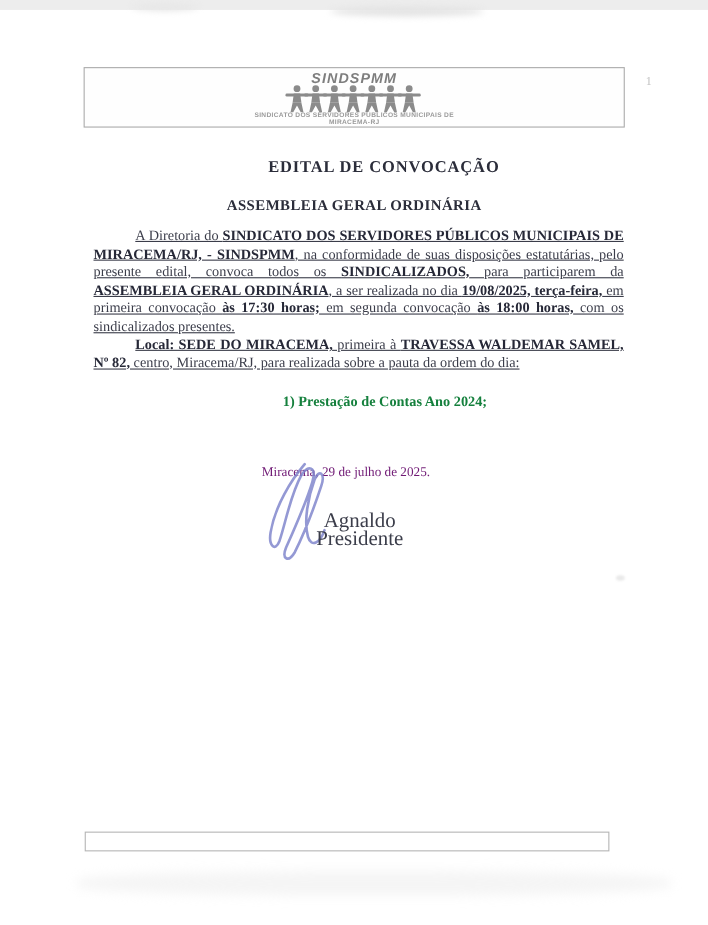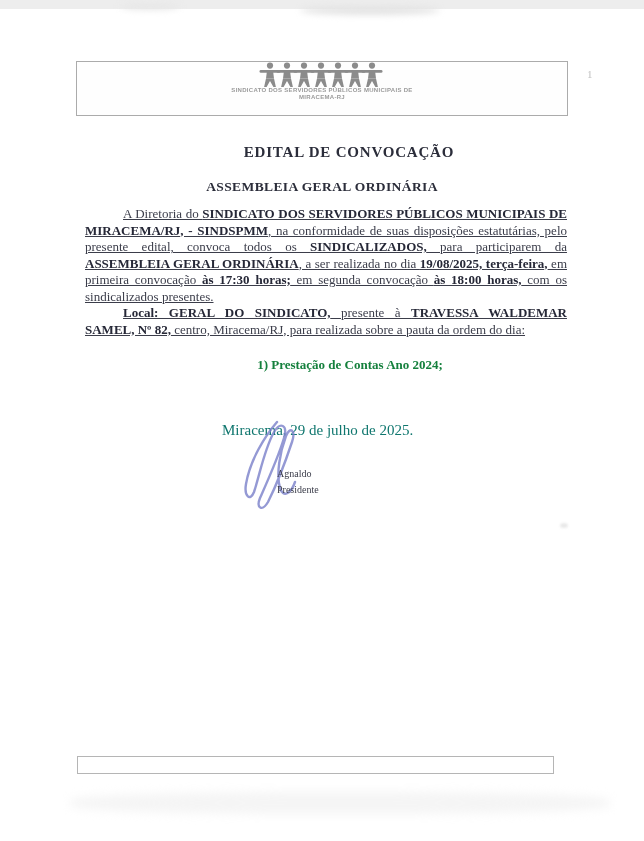--- a/index.html
+++ b/index.html
@@ -85,48 +85,49 @@
   .b{font-weight:bold;color:#262837;}
   
   .agenda{
     position:absolute;left:205px;top:356px;width:290px;
     text-align:center;
     font-size:13px;font-weight:bold;line-height:17px;
     color:#15803d;
   }
   
   .dateline{
-    position:absolute;left:222px;top:422px;
-    font-size:15px;color:#0f766e;
+    position:absolute;left:238px;top:422px;
+    font-size:12px;color:#701a75;
   }
   .signature-svg{position:absolute;left:231px;top:414px;}
   .sig-block{
     position:absolute;left:277px;top:466px;width:100px;
-    text-align:left;
-    font-size:10px;line-height:16px;color:#3b3d4a;
+    text-align:center;
+    font-size:19px;line-height:16px;color:#3b3d4a;
   }
   
   .footer-box{
     position:absolute;left:77px;top:756px;width:475px;height:16px;
     border:1px solid #b5b5b5;background:#fff;
   }
   .speck{position:absolute;background:#e9e9e9;border-radius:50%;filter:blur(1px);}
 </style>
 </head>
 <body>
 
 <div class="scan">
 
   <div class="top-strip"></div>
   <div class="top-smudge"></div>
   <div class="top-smudge2"></div>
   <div class="bottom-band"></div>
   <div class="speck" style="left:560px;top:523px;width:8px;height:5px;"></div>
 
   <div class="letterhead">
+    <div class="acronym">SINDSPMM</div>
     <svg class="dolls" width="126" height="27" viewBox="0 0 126 27" aria-hidden="true">
       <defs>
         <g id="doll" fill="#8b8b8b">
           <circle cx="9" cy="3.6" r="3.1"></circle>
           <rect x="-1.5" y="8.1" width="21" height="2.7" rx="1.3"></rect>
           <path d="M6.1,7.9 L11.9,7.9 L13,16.4 L5,16.4 Z"></path>
           <path d="M5,16.4 L3.1,25 L5.6,25 L9,18.9 L12.4,25 L14.9,25 L13,16.4 Z"></path>
         </g>
       </defs>
       <use href="#doll" x="2" y="1"></use>
@@ -143,21 +144,21 @@
     </div>
   </div>
 
   <div class="page-mark">1</div>
 
   <h1 class="doc-title">EDITAL DE CONVOCAÇÃO</h1>
   <h2 class="doc-subtitle">ASSEMBLEIA GERAL ORDINÁRIA</h2>
 
   <div class="body-text">
     <p><span>A Diretoria do </span><span class="b">SINDICATO DOS SERVIDORES PÚBLICOS MUNICIPAIS DE MIRACEMA/RJ, - SINDSPMM</span><span>, na conformidade de suas disposições estatutárias, pelo presente edital, convoca todos os </span><span class="b">SINDICALIZADOS,</span><span> para participarem da </span><span class="b">ASSEMBLEIA GERAL ORDINÁRIA</span><span>, a ser realizada no dia </span><span class="b">19/08/2025, terça-feira,</span><span> em primeira convocação </span><span class="b">às 17:30 horas;</span><span> em segunda convocação </span><span class="b">às 18:00 horas,</span><span> com os sindicalizados presentes.</span></p>
-    <p><span class="b">Local: GERAL DO SINDICATO,</span><span> presente à </span><span class="b">TRAVESSA WALDEMAR SAMEL, Nº 82,</span><span> centro, Miracema/RJ, para realizada sobre a pauta da ordem do dia:</span></p>
+    <p><span class="b">Local: SEDE DO MIRACEMA,</span><span> primeira à </span><span class="b">TRAVESSA WALDEMAR SAMEL, Nº 82,</span><span> centro, Miracema/RJ, para realizada sobre a pauta da ordem do dia:</span></p>
   </div>
 
   <div class="agenda">
     <div>1) Prestação de Contas Ano 2024;</div>
   </div>
 
   <div class="dateline">Miracema, 29 de julho de 2025.</div>
 
   <svg class="signature-svg" width="96" height="104" viewBox="0 0 96 104" aria-hidden="true">
     <path d="M46,8 C34,22 19,46 15,70 C13,82 19,88 23,78

